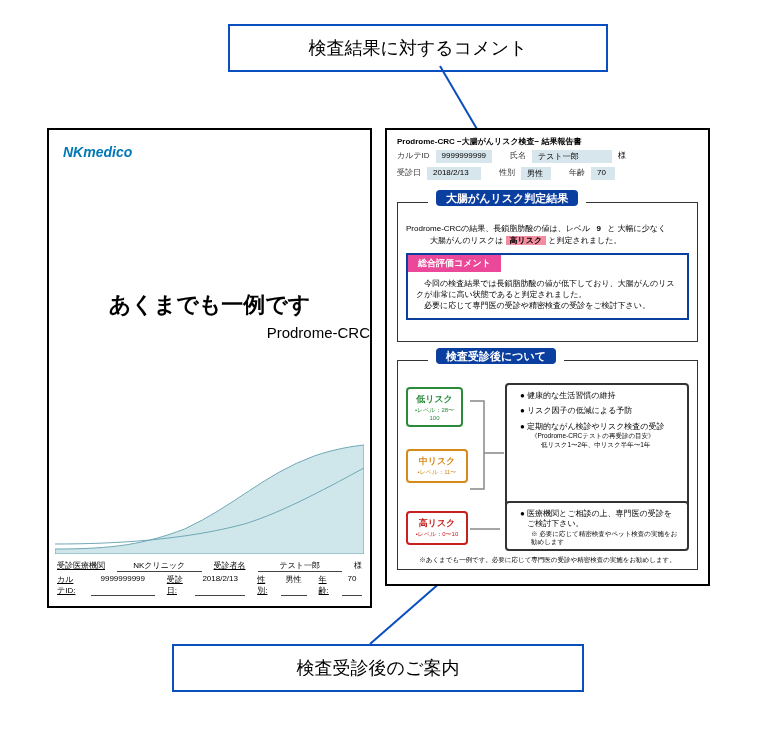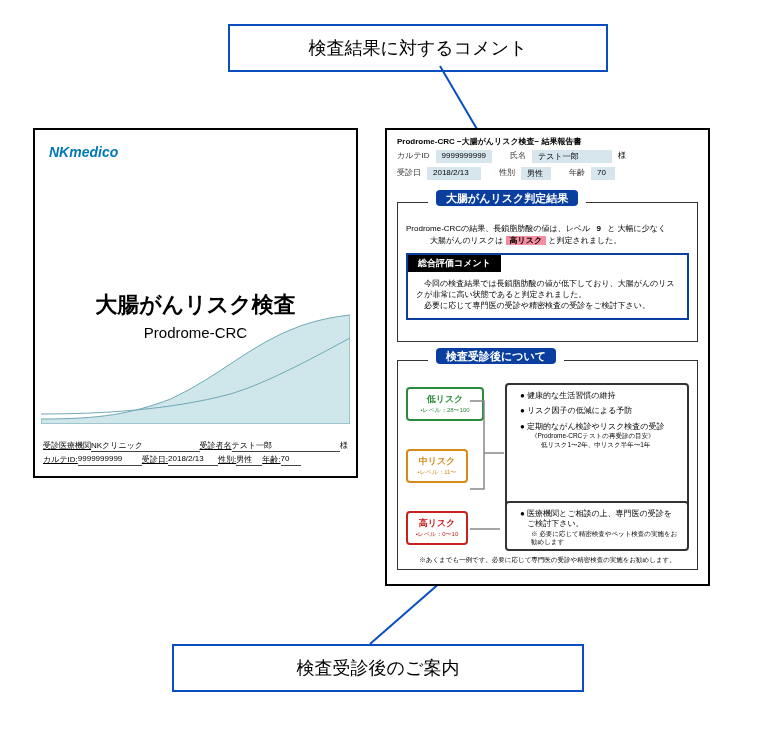--- a/index.html
+++ b/index.html
@@ -28,22 +28,22 @@
     width: 760px; height: 740px;
     pointer-events: none;
   }
   
   .page {
     position: absolute;
     border: 2px solid #000;
     background: #fff;
   }
   .page-left {
-    left: 33px; top: 128px;
-    width: 325px; height: 350px;
+    left: 47px; top: 128px;
+    width: 325px; height: 480px;
   }
   .page-right {
     left: 385px; top: 128px;
     width: 325px; height: 458px;
   }
   
   .logo {
     position: absolute;
     left: 14px; top: 14px;
     color: #0078b8;
@@ -56,35 +56,36 @@
     top: 160px; left: 0; width: 100%;
     text-align: center;
   }
   .cover-title .jp {
     font-size: 22px;
     font-weight: bold;
   }
   .cover-title .en {
     font-size: 15px;
     margin-top: 4px;
+    text-align: right;
   }
   .chart-area {
     position: absolute;
     bottom: 52px; left: 6px; right: 6px;
     height: 110px;
   }
   .chart-area svg { width: 100%; height: 100%; }
   .left-info {
     position: absolute;
     bottom: 8px; left: 8px; right: 8px;
     font-size: 8px;
   }
-  .left-info .row { display: flex; gap: 0; margin-bottom: 2px; }
+  .left-info .row { display: flex; gap: 12px; margin-bottom: 2px; }
   .left-info .lbl { text-decoration: underline; }
-  .left-info .val { flex: 1; text-align: left; border-bottom: 1px solid #444; }
+  .left-info .val { flex: 1; text-align: center; border-bottom: 1px solid #444; }
   
   .rpt-title {
     position: absolute;
     top: 6px; left: 10px;
     font-size: 8px;
     font-weight: bold;
   }
   .rpt-header {
     position: absolute;
     top: 20px; left: 10px; right: 10px;
@@ -128,21 +129,21 @@
     background: #f38da0;
     color: #000;
     padding: 0 4px;
     font-weight: bold;
   }
   .comment-box {
     border: 2px solid #0a3fa0;
     margin-top: 6px;
   }
   .comment-box .ctab {
-    background: #000000;
+    background: #ec4899;
     color: #fff;
     font-size: 9px;
     font-weight: bold;
     display: inline-block;
     padding: 2px 10px;
   }
   .comment-box .cbody {
     font-size: 8px;
     padding: 6px 8px;
     line-height: 1.4;
@@ -150,21 +151,21 @@
   .risk-box {
     border: 2px solid;
     border-radius: 4px;
     text-align: center;
     padding: 4px 2px;
     font-size: 9px;
     font-weight: bold;
     background: #fff;
   }
   .risk-box .sub { font-size: 6px; font-weight: normal; }
-  .risk-low  { border-color: #2a8c3a; color: #2a8c3a; top: 26px; position:absolute; width:78px;}
+  .risk-low  { border-color: #2a8c3a; color: #2a8c3a; top: 26px; position:absolute; width:57px;}
   .risk-mid  { border-color: #d58a1a; color: #d58a1a; top: 88px; position:absolute; width:62px;}
   .risk-high { border-color: #c62020; color: #c62020; top: 150px; position:absolute; width:62px;}
   .advice-box {
     position: absolute;
     right: 8px;
     width: 184px;
     border: 2px solid #333;
     border-radius: 4px;
     background: #fff;
     font-size: 8px;
@@ -198,21 +199,21 @@
 <svg class="connector-svg">
   <line x1="440" y1="66" x2="556" y2="264" stroke="#0a4fc0" stroke-width="2"></line>
   <circle cx="556" cy="264" r="5" fill="#0a4fc0"></circle>
   <line x1="370" y1="644" x2="560" y2="478" stroke="#0a4fc0" stroke-width="2"></line>
   <circle cx="560" cy="478" r="5" fill="#0a4fc0"></circle>
 </svg>
 
 <div class="page page-left">
   <div class="logo">NKmedico</div>
   <div class="cover-title">
-    <div class="jp">大腸がんリスク検査</div>
+    <div class="jp">あくまでも一例です</div>
     <div class="en">Prodrome-CRC</div>
   </div>
   <div class="chart-area">
     <svg viewBox="0 0 310 110" preserveAspectRatio="none">
       <path d="M0,105 C60,105 90,100 130,85 C180,62 210,30 260,12 C280,5 300,2 310,1 L310,110 L0,110 Z" fill="#cfe6ea" stroke="#6fa8b5" stroke-width="1"></path>
       <path d="M0,100 C60,100 130,96 190,80 C230,68 280,40 310,24" fill="none" stroke="#6fa8b5" stroke-width="1"></path>
     </svg>
   </div>
   <div class="left-info">
     <div class="row">

